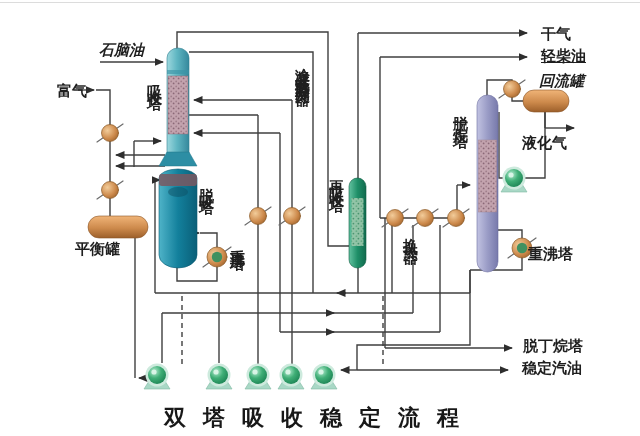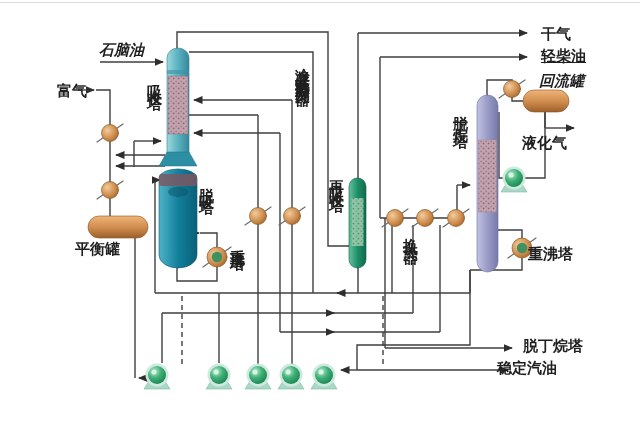--- a/index.html
+++ b/index.html
@@ -266,14 +266,15 @@
   <div class="lbl v" style="left:402px;top:226px;">换热器</div>
   <div class="lbl v" style="left:452px;top:104px;">脱丁烷塔</div>
   <div class="lbl v3" style="left:229px;top:238px;">重沸塔</div>
   <div class="lbl" style="left:528px;top:246px;">重沸塔</div>
   <div class="lbl" style="left:75px;top:241px;">平衡罐</div>
   <div class="lbl" style="left:539px;top:73px;font-style:italic;">回流罐</div>
   <div class="lbl" style="left:541px;top:26px;font-family:Liberation Serif, serif;">干气</div>
   <div class="lbl" style="left:541px;top:48px;text-decoration:underline;">轻柴油</div>
   <div class="lbl" style="left:522px;top:135px;">液化气</div>
   <div class="lbl" style="left:523px;top:338px;">脱丁烷塔</div>
-  <div class="lbl" style="left:497px;top:360px;">稳定汽油</div>
+  <div class="lbl" style="left:522px;top:360px;">稳定汽油</div>
+  <div class="title">双塔吸收稳定流程</div>
 </div>
 
 </body></html>

